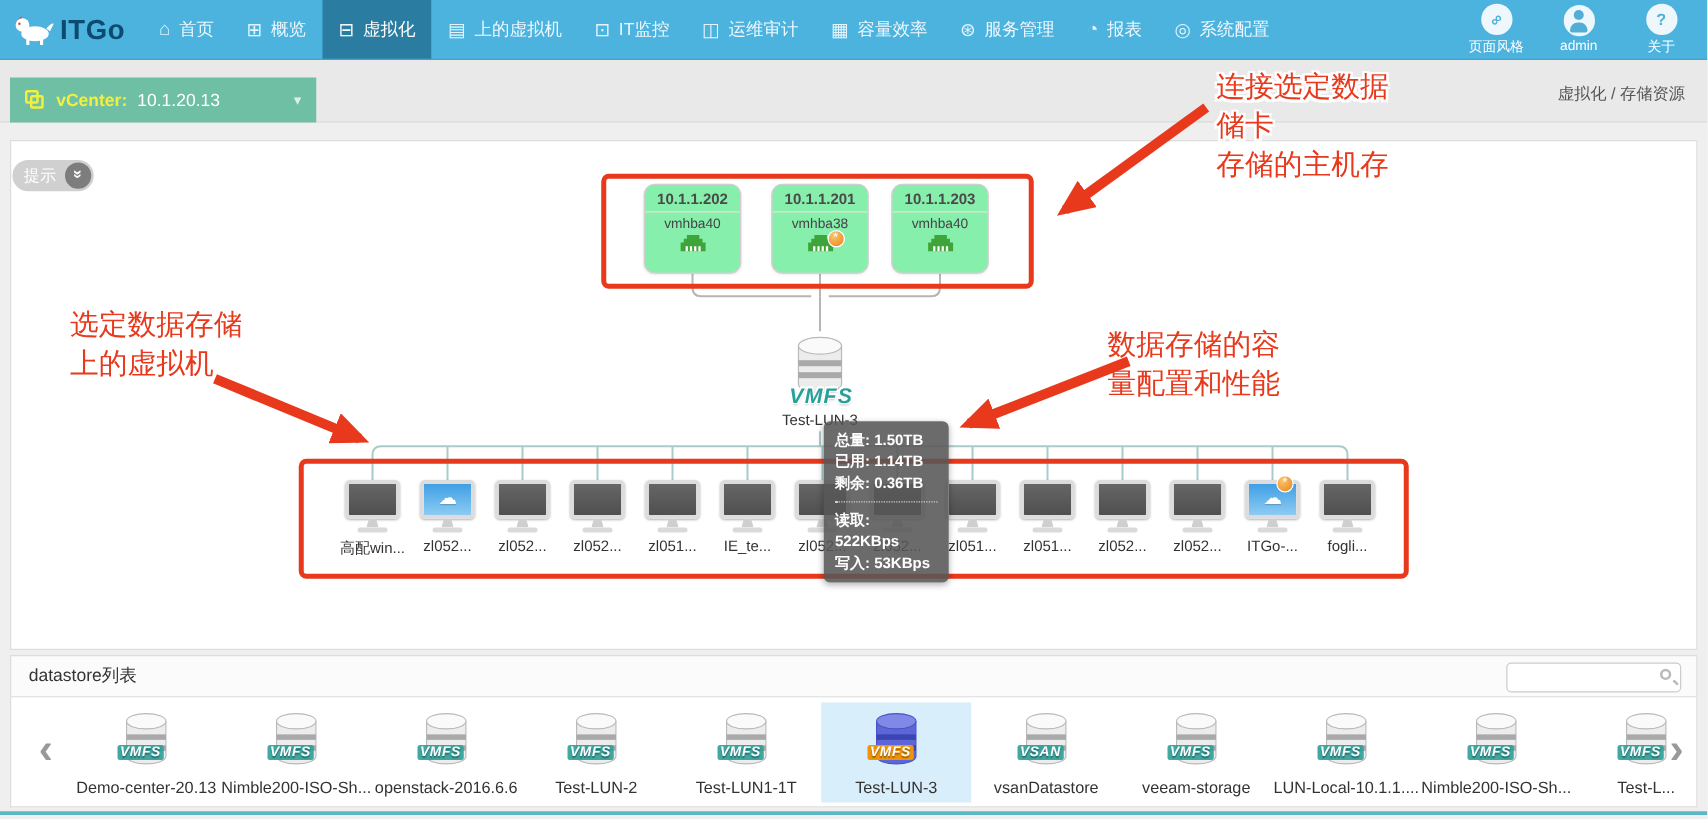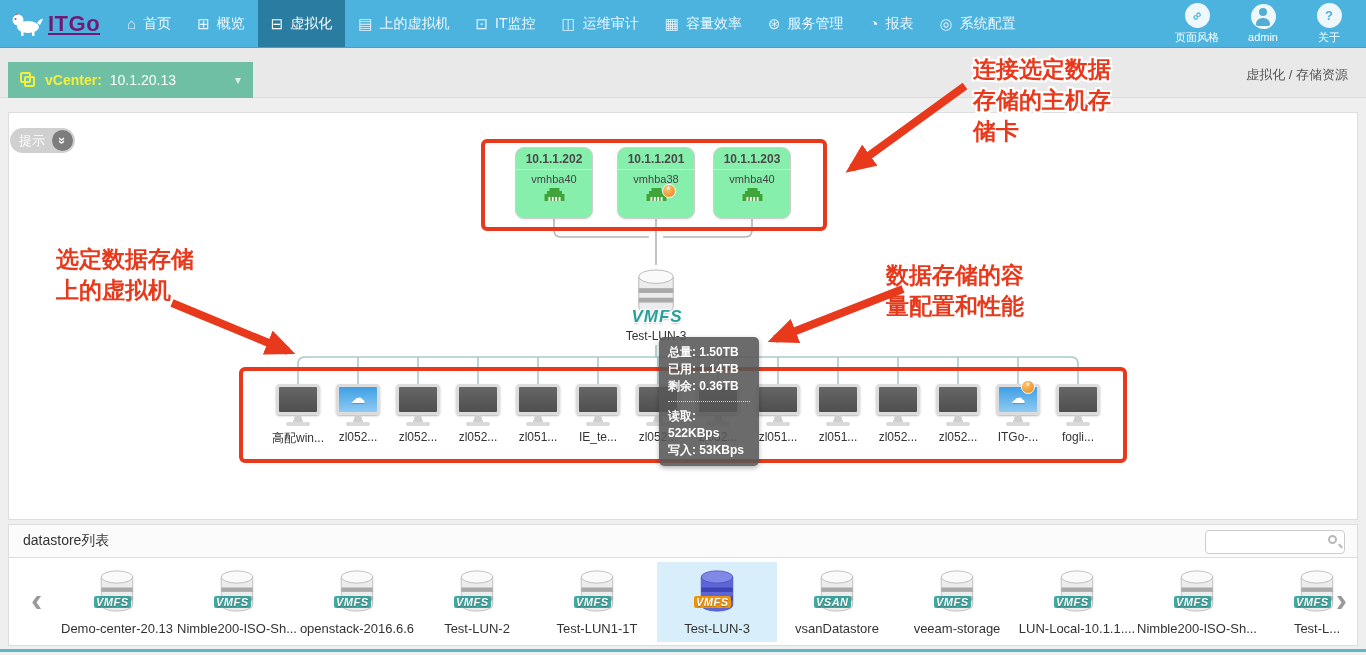--- a/index.html
+++ b/index.html
@@ -7,21 +7,21 @@
     --accent-red:#e8391c; --badge-teal:#2c9e98; --badge-orange:#ef930a;
     --select-blue:#d8eefa; --footer-teal:#5cb6c4;
   }
   *{margin:0;padding:0;box-sizing:border-box;}
   body{font-family:"Liberation Sans","DejaVu Sans",sans-serif;background:#e8e8e8;}
   .page{position:relative;width:1366px;height:655px;overflow:hidden;background:#efefef;}
 
   
   .nav{position:absolute;left:0;top:0;width:1366px;height:48px;background:var(--nav-blue);display:flex;align-items:stretch;border-bottom:1px solid #3fa3cf;}
   .brand{display:flex;align-items:center;gap:4px;padding:0 14px 0 10px;}
-  .brand-name{font-size:22px;font-weight:bold;color:#701a75;letter-spacing:.5px;text-decoration:underline;}
+  .brand-name{font-size:22px;font-weight:bold;color:#0c4a6e;letter-spacing:.5px;}
   .nav-items{display:flex;align-items:stretch;}
   .nav-item{display:flex;align-items:center;gap:7px;padding:0 13px;color:#ecf8fe;font-size:14px;cursor:pointer;}
   .nav-item .ni-icon{font-size:15px;opacity:.95;}
   .nav-item.active{background:var(--nav-active);color:#fff;}
   .nav-right{margin-left:auto;display:flex;align-items:center;gap:8px;padding-right:8px;}
   .nav-circle-item{width:58px;text-align:center;color:#fff;font-size:11px;cursor:pointer;}
   .circle{position:relative;width:25px;height:25px;border-radius:50%;background:#eef7fb;color:#4fb0da;margin:0 auto 2px;line-height:25px;font-weight:bold;font-size:13px;}
   .link-glyph{display:inline-block;transform:rotate(-45deg);font-size:13px;}
   .p-head{position:absolute;top:4px;left:8.5px;width:8px;height:8px;border-radius:50%;background:#53aed6;}
   .p-body{position:absolute;bottom:3px;left:5.5px;width:14px;height:8px;border-radius:7px 7px 2px 2px;background:#53aed6;}
@@ -66,21 +66,21 @@
   .rect-vms{left:230px;top:254px;width:888px;height:96px;}
 
   .tooltip{position:absolute;left:650px;top:224px;width:100px;background:rgba(86,86,86,.88);border-radius:5px;padding:7px 9px;color:#fff;font-size:12px;font-weight:bold;line-height:17px;z-index:50;box-shadow:0 2px 5px rgba(0,0,0,.3);}
   .tt-sep{border-top:1px dotted #cfcfcf;margin:6px 0;}
 
   .hint-pill{position:absolute;left:10px;top:128px;z-index:30;display:flex;align-items:center;background:rgba(150,150,150,.45);border-radius:14px;padding:2px 2px 2px 9px;cursor:pointer;}
   .hint-label{color:#fff;font-size:13px;margin-right:7px;}
   .hint-circle{width:21px;height:21px;border-radius:50%;background:rgba(110,110,110,.85);color:#fff;text-align:center;line-height:19px;}
   .hint-chev{display:inline-block;transform:rotate(90deg);font-size:13px;font-weight:bold;}
 
-  .ann{position:absolute;z-index:60;color:var(--accent-red);font-size:23px;font-weight:bold;line-height:1.35;text-shadow:-2px -2px 0 #fff,2px -2px 0 #fff,-2px 2px 0 #fff,2px 2px 0 #fff,0 -2px 0 #fff,0 2px 0 #fff,-2px 0 0 #fff,2px 0 0 #fff;pointer-events:none;}
+  .ann{position:absolute;z-index:60;color:var(--accent-red);font-size:23px;font-weight:normal;line-height:1.35;text-shadow:-2px -2px 0 #fff,2px -2px 0 #fff,-2px 2px 0 #fff,2px 2px 0 #fff,0 -2px 0 #fff,0 2px 0 #fff,-2px 0 0 #fff,2px 0 0 #fff;pointer-events:none;}
   .ann1{left:973px;top:54px;}
   .ann2{left:56px;top:244px;}
   .ann3{left:886px;top:260px;}
   .arrows{position:absolute;left:0;top:0;z-index:65;pointer-events:none;}
 
   
   .ds-header{position:absolute;left:8px;top:524px;width:1350px;height:34px;background:#fbfbfb;border:1px solid #ddd;display:flex;align-items:center;}
   .ds-title{font-size:14px;color:#333;padding-left:14px;}
   .ds-search{position:absolute;right:12px;top:5px;width:140px;height:24px;border:1px solid #ccc;border-radius:4px;background:#fff;font-size:12px;padding:0 24px 0 8px;outline:none;}
   .mag{position:absolute;right:20px;top:10px;width:9px;height:9px;border:2px solid #b9b9b9;border-radius:50%;}
@@ -403,22 +403,22 @@
     </div>
   </div>
 
   <div class="hint-pill">
     <span class="hint-label">提示</span>
     <span class="hint-circle"><span class="hint-chev">»</span></span>
   </div>
 
   <div class="ann ann1">
     <div>连接选定数据</div>
+    <div>储卡</div>
     <div>存储的主机存</div>
-    <div>储卡</div>
   </div>
   <div class="ann ann2">
     <div>选定数据存储</div>
     <div>上的虚拟机</div>
   </div>
   <div class="ann ann3">
     <div>数据存储的容</div>
     <div>量配置和性能</div>
   </div>
   <svg class="arrows" width="1366" height="655" viewBox="0 0 1366 655">

